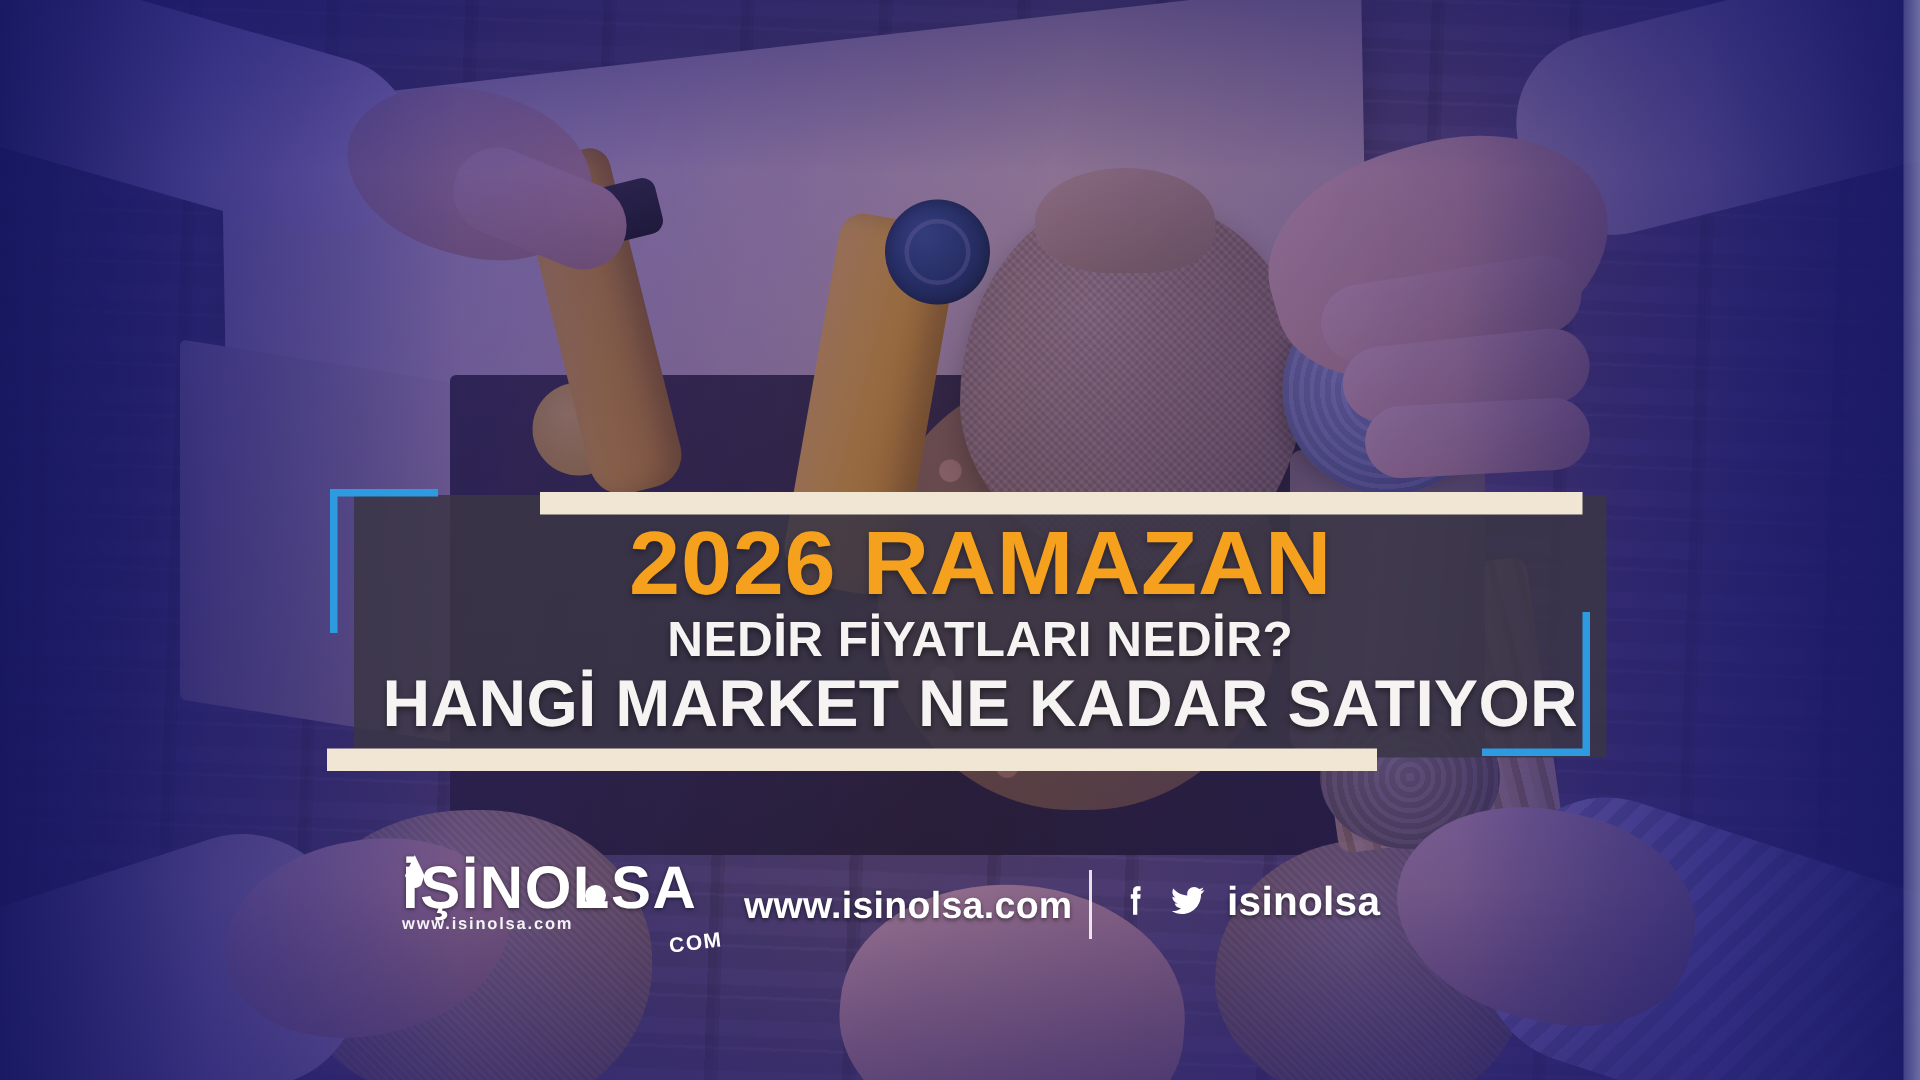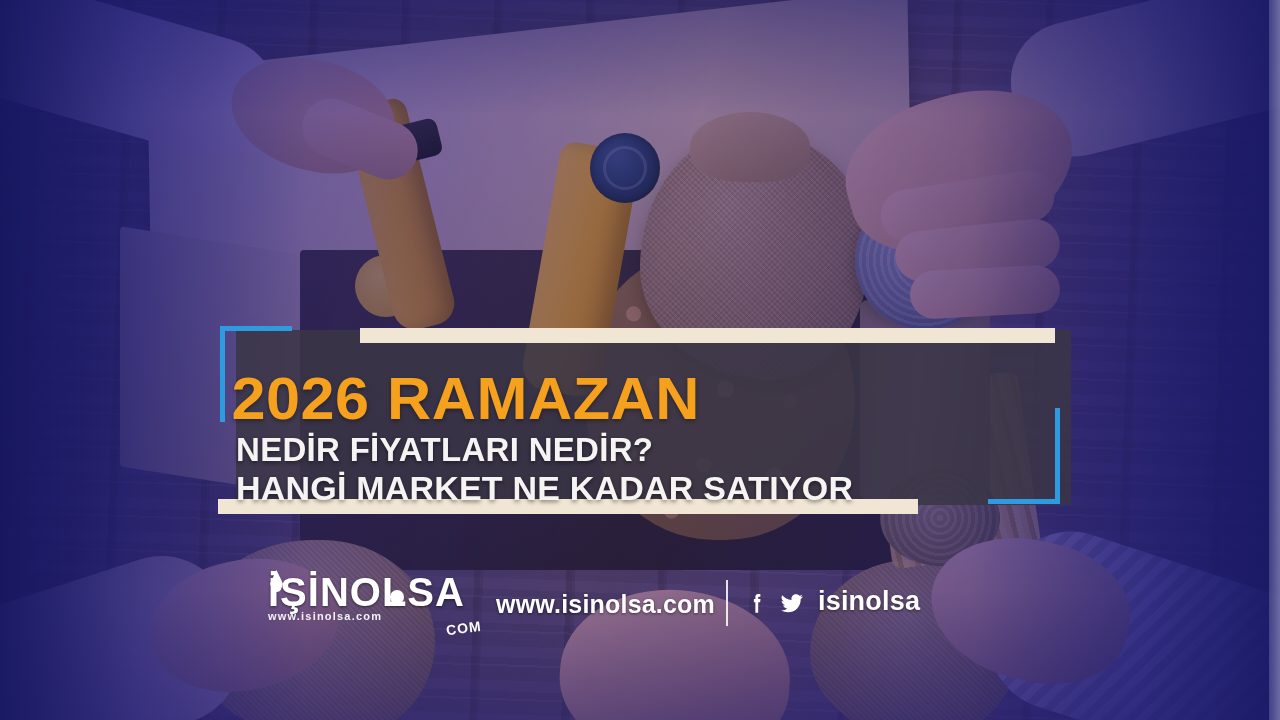--- a/index.html
+++ b/index.html
@@ -299,38 +299,38 @@
   .bracket-tl {
     left:2px; top:10px; width:72px; height:96px;
     border-right:none; border-bottom:none;
   }
   .bracket-br {
     left:770px; top:92px; width:72px; height:96px;
     border-left:none; border-top:none;
   }
 
   .headline-wrap {
-    position:absolute; left:18px; top:32px; width:835px; height:175px;
-    display:flex; flex-direction:column; align-items:flex-start; justify-content:center;
+    position:absolute; left:18px; top:14px; width:835px; height:175px;
+    display:flex; flex-direction:column; align-items:center; justify-content:center;
     padding-top:4px;
   }
   .line-1 {
     font-size:60px; font-weight:700; letter-spacing:.5px;
     color:#f5a11e;
     line-height:1.02;
     text-shadow:0 2px 4px rgba(0,0,0,.35);
     transform:scaleX(1.02);
   }
   .line-2, .line-3 {
     font-weight:700; color:#f6f4f2;
     line-height:1.12;
     text-shadow:0 2px 4px rgba(0,0,0,.45);
   }
   .line-2 { font-size:33px; letter-spacing:.3px; margin-top:2px; }
-  .line-3 { font-size:34px; letter-spacing:.2px; }
+  .line-3 { font-size:44px; letter-spacing:.2px; }
 
   
   .brand { position:absolute; left:0; top:568px; width:1280px; height:80px; }
 
   .logo { position:absolute; left:268px; top:4px; width:210px; height:62px; color:#fff; }
   .logo-main {
     font-size:40px; font-weight:700; letter-spacing:1px;
     line-height:1; white-space:nowrap;
     text-shadow:0 1px 3px rgba(0,0,0,.55);
   }
@@ -358,21 +358,21 @@
   .site {
     position:absolute; left:496px; top:22px;
     font-size:25px; font-weight:600; color:#fff;
     letter-spacing:.2px; white-space:nowrap;
     text-shadow:0 1px 3px rgba(0,0,0,.5);
   }
   .divider {
     position:absolute; left:726px; top:12px;
     width:2px; height:46px; background:rgba(255,255,255,.85);
   }
-  .social { position:absolute; left:744px; top:18px; display:flex; align-items:flex-end; gap:9px; }
+  .social { position:absolute; left:744px; top:18px; display:flex; align-items:flex-start; gap:9px; }
   .soc-icon { width:26px; height:28px; color:#fff; display:block; }
   .handle {
     font-size:27px; font-weight:600; color:#fff; letter-spacing:.2px;
     margin-left:4px; white-space:nowrap;
     text-shadow:0 1px 3px rgba(0,0,0,.5);
   }
 </style>
 </head>
 <body>
 

